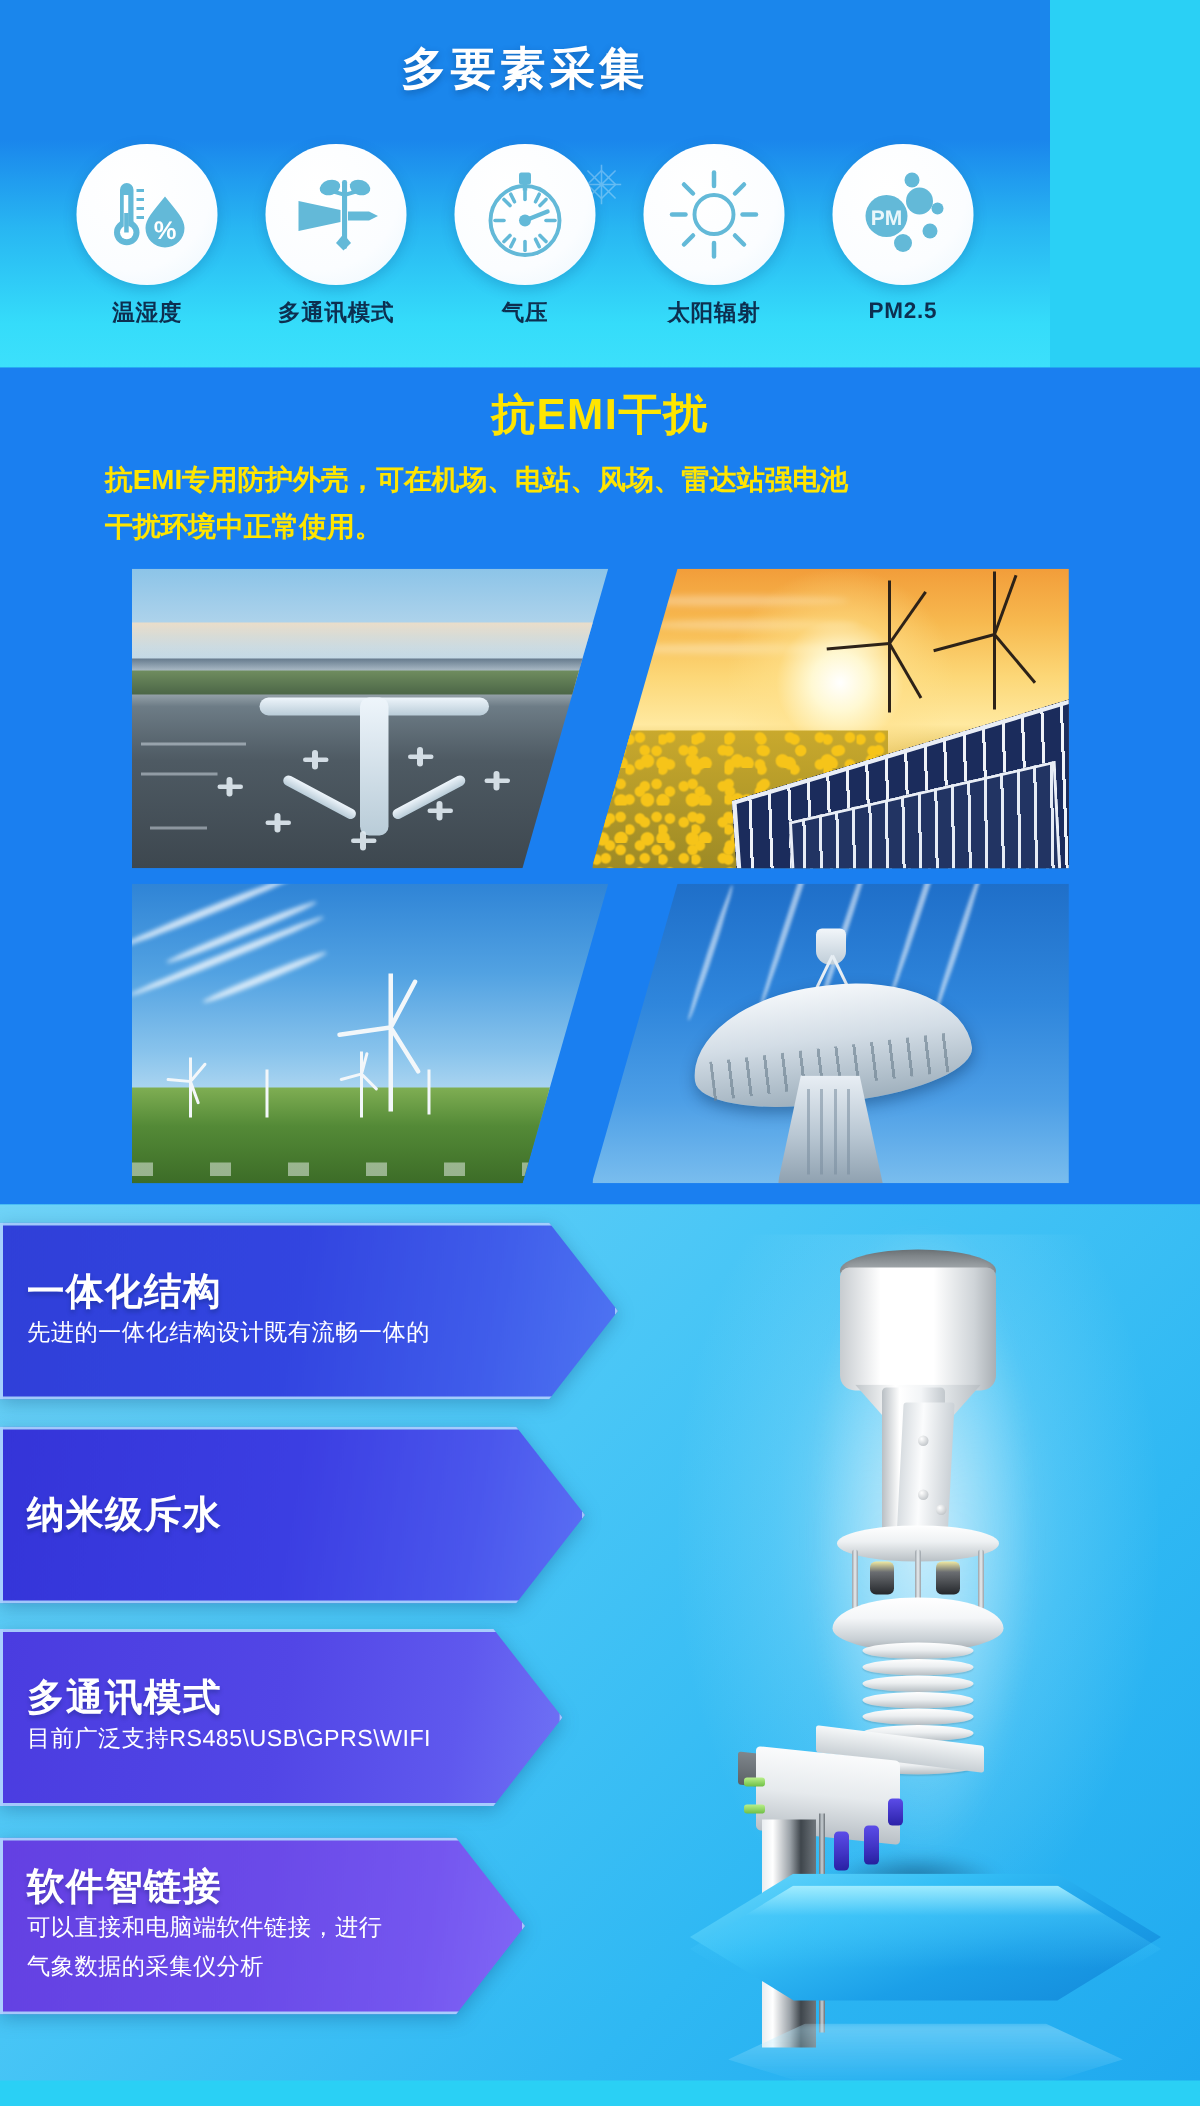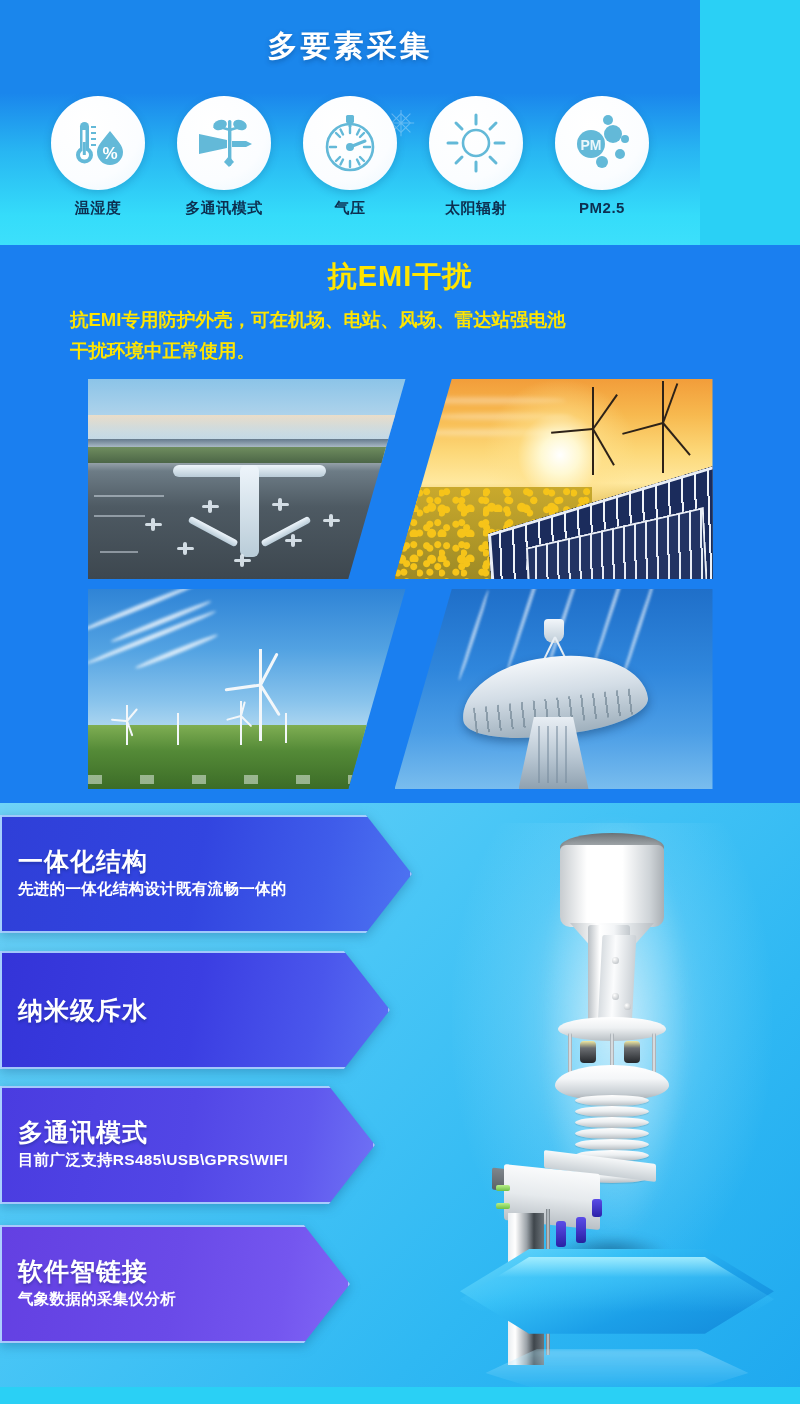--- a/index.html
+++ b/index.html
@@ -179,21 +179,21 @@
     filter:drop-shadow(0 3px 6px rgba(0,45,95,.28));
   }
   .callout .shape {
     position:absolute; inset:0;
     clip-path:polygon(0 0, calc(100% - 46px) 0, 100% 50%, calc(100% - 46px) 100%, 0 100%);
     border:2px solid rgba(180,225,255,.85);
   }
   .callout .inner { position:relative; z-index:2; }
   .co-title { font-size:25px; font-weight:bold; letter-spacing:1px; line-height:30px;
               text-shadow:0 2px 3px rgba(0,30,80,.3); }
-  .co-line  { font-size:15.5px; font-weight:bold; line-height:26px; letter-spacing:.3px; }
+  .co-line  { font-size:15.5px; font-weight:normal; line-height:26px; letter-spacing:.3px; }
   .c1 { top:12px;  width:412px; }
   .c2 { top:148px; width:390px; }
   .c3 { top:283px; width:375px; }
   .c4 { top:422px; width:350px; }
   .c1 .shape { background:linear-gradient(100deg,#2f3fd8 0%,#3245e0 48%,#3f5cea 78%,#4e74f2 100%); }
   .c2 .shape { background:linear-gradient(100deg,#3434d8 0%,#3b3ee2 50%,#4a56ec 80%,#5a6ff4 100%); }
   .c3 .shape { background:linear-gradient(100deg,#4a3ce0 0%,#5246e6 50%,#5f58ee 80%,#6f72f5 100%); }
   .c4 .shape { background:linear-gradient(100deg,#6340e2 0%,#6a4ae8 50%,#7456ef 80%,#8067f6 100%); }
 
   
@@ -550,20 +550,21 @@
       <div class="inner">
         <div class="co-title">多通讯模式</div>
         <div class="co-line">目前广泛支持RS485\USB\GPRS\WIFI</div>
       </div>
     </div>
 
     <div class="callout c4">
       <div class="shape"></div>
       <div class="inner">
         <div class="co-title">软件智链接</div>
+        <div class="co-line">可以直接和电脑端软件链接，进行</div>
         <div class="co-line">气象数据的采集仪分析</div>
       </div>
     </div>
 
     <div class="product">
       <div class="pod-glow"></div>
 
       <div class="funnel-top"></div>
       <div class="funnel-body"></div>
       <div class="funnel-cone"></div>

